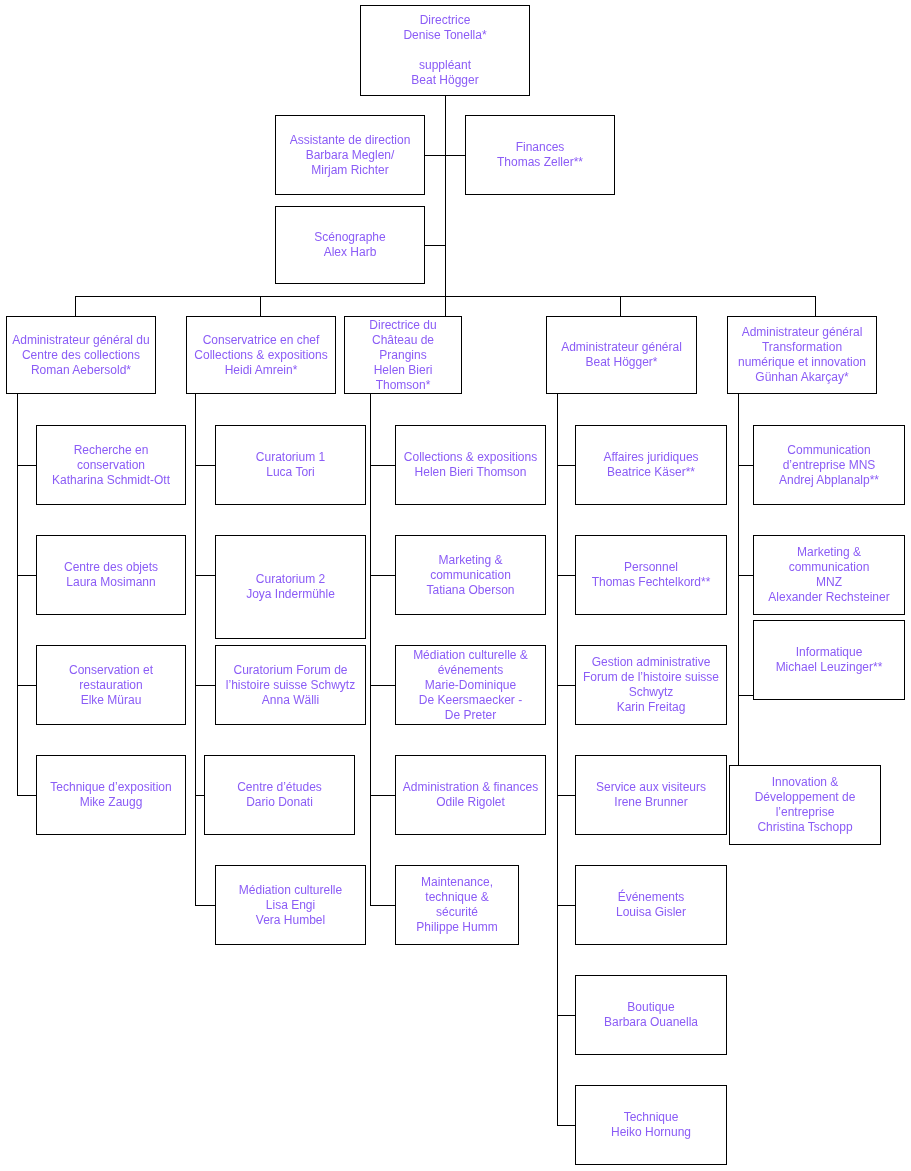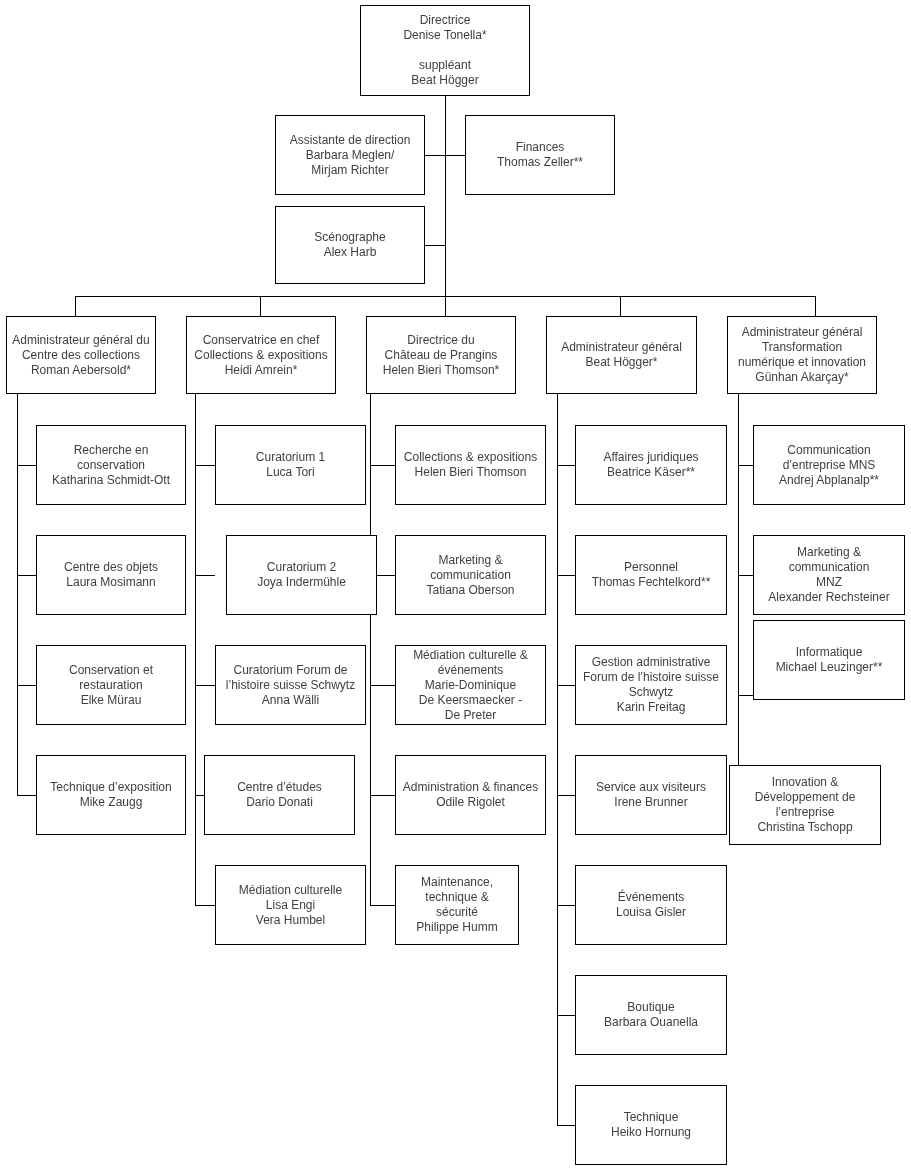--- a/index.html
+++ b/index.html
@@ -4,21 +4,21 @@
 <style>
   html, body { margin: 0; padding: 0; background: #ffffff; }
   #canvas {
     position: relative;
     width: 911px;
     height: 1171px;
     background: #ffffff;
     font-family: "Liberation Sans", sans-serif;
     font-size: 12px;
     line-height: 15px;
-    color: #404040;
+    color: #8b5cf6;
   }
   #connectors {
     position: absolute;
     left: 0; top: 0;
     width: 911px; height: 1171px;
   }
   #connectors line { stroke: #000000; stroke-width: 1; }
   .node {
     position: absolute;
     box-sizing: border-box;
@@ -103,21 +103,21 @@
 Thomas Zeller**</div>
   <div class="node" style="left:6px;top:316px;width:150px;height:78px">Administrateur général du
 Centre des collections
 Roman Aebersold*</div>
 
   <div class="node" style="left:275px;top:206px;width:150px;height:78px">Scénographe
 Alex Harb</div>
   <div class="node" style="left:186px;top:316px;width:150px;height:78px">Conservatrice en chef
 Collections &amp; expositions
 Heidi Amrein*</div>
-  <div class="node" style="left:366px;top:316px;width:150px;height:78px">Directrice du
+  <div class="node" style="left:344px;top:316px;width:118px;height:78px">Directrice du
 Château de Prangins
 Helen Bieri Thomson*</div>
   <div class="node" style="left:546px;top:316px;width:151px;height:78px">Administrateur général
 Beat Högger*</div>
   <div class="node" style="left:727px;top:316px;width:150px;height:78px">Administrateur général
 Transformation
 numérique et innovation
 Günhan Akarçay*</div>
 
   <div class="node" style="left:36px;top:425px;width:150px;height:80px">Recherche en conservation
@@ -125,21 +125,21 @@
   <div class="node" style="left:36px;top:535px;width:150px;height:80px">Centre des objets
 Laura Mosimann</div>
   <div class="node" style="left:36px;top:645px;width:150px;height:80px">Conservation et
 restauration
 Elke Mürau</div>
   <div class="node" style="left:36px;top:755px;width:150px;height:80px">Technique d’exposition
 Mike Zaugg</div>
 
   <div class="node" style="left:215px;top:425px;width:151px;height:80px">Curatorium 1
 Luca Tori</div>
-  <div class="node" style="left:226px;top:535px;width:151px;height:80px">Curatorium 2
+  <div class="node" style="left:215px;top:535px;width:151px;height:104px">Curatorium 2
 Joya Indermühle</div>
   <div class="node" style="left:215px;top:645px;width:151px;height:80px">Curatorium Forum de
 l’histoire suisse Schwytz
 Anna Wälli</div>
   <div class="node" style="left:204px;top:755px;width:151px;height:80px">Centre d’études
 Dario Donati</div>
   <div class="node" style="left:215px;top:865px;width:151px;height:80px">Médiation culturelle
 Lisa Engi
 Vera Humbel</div>
 

